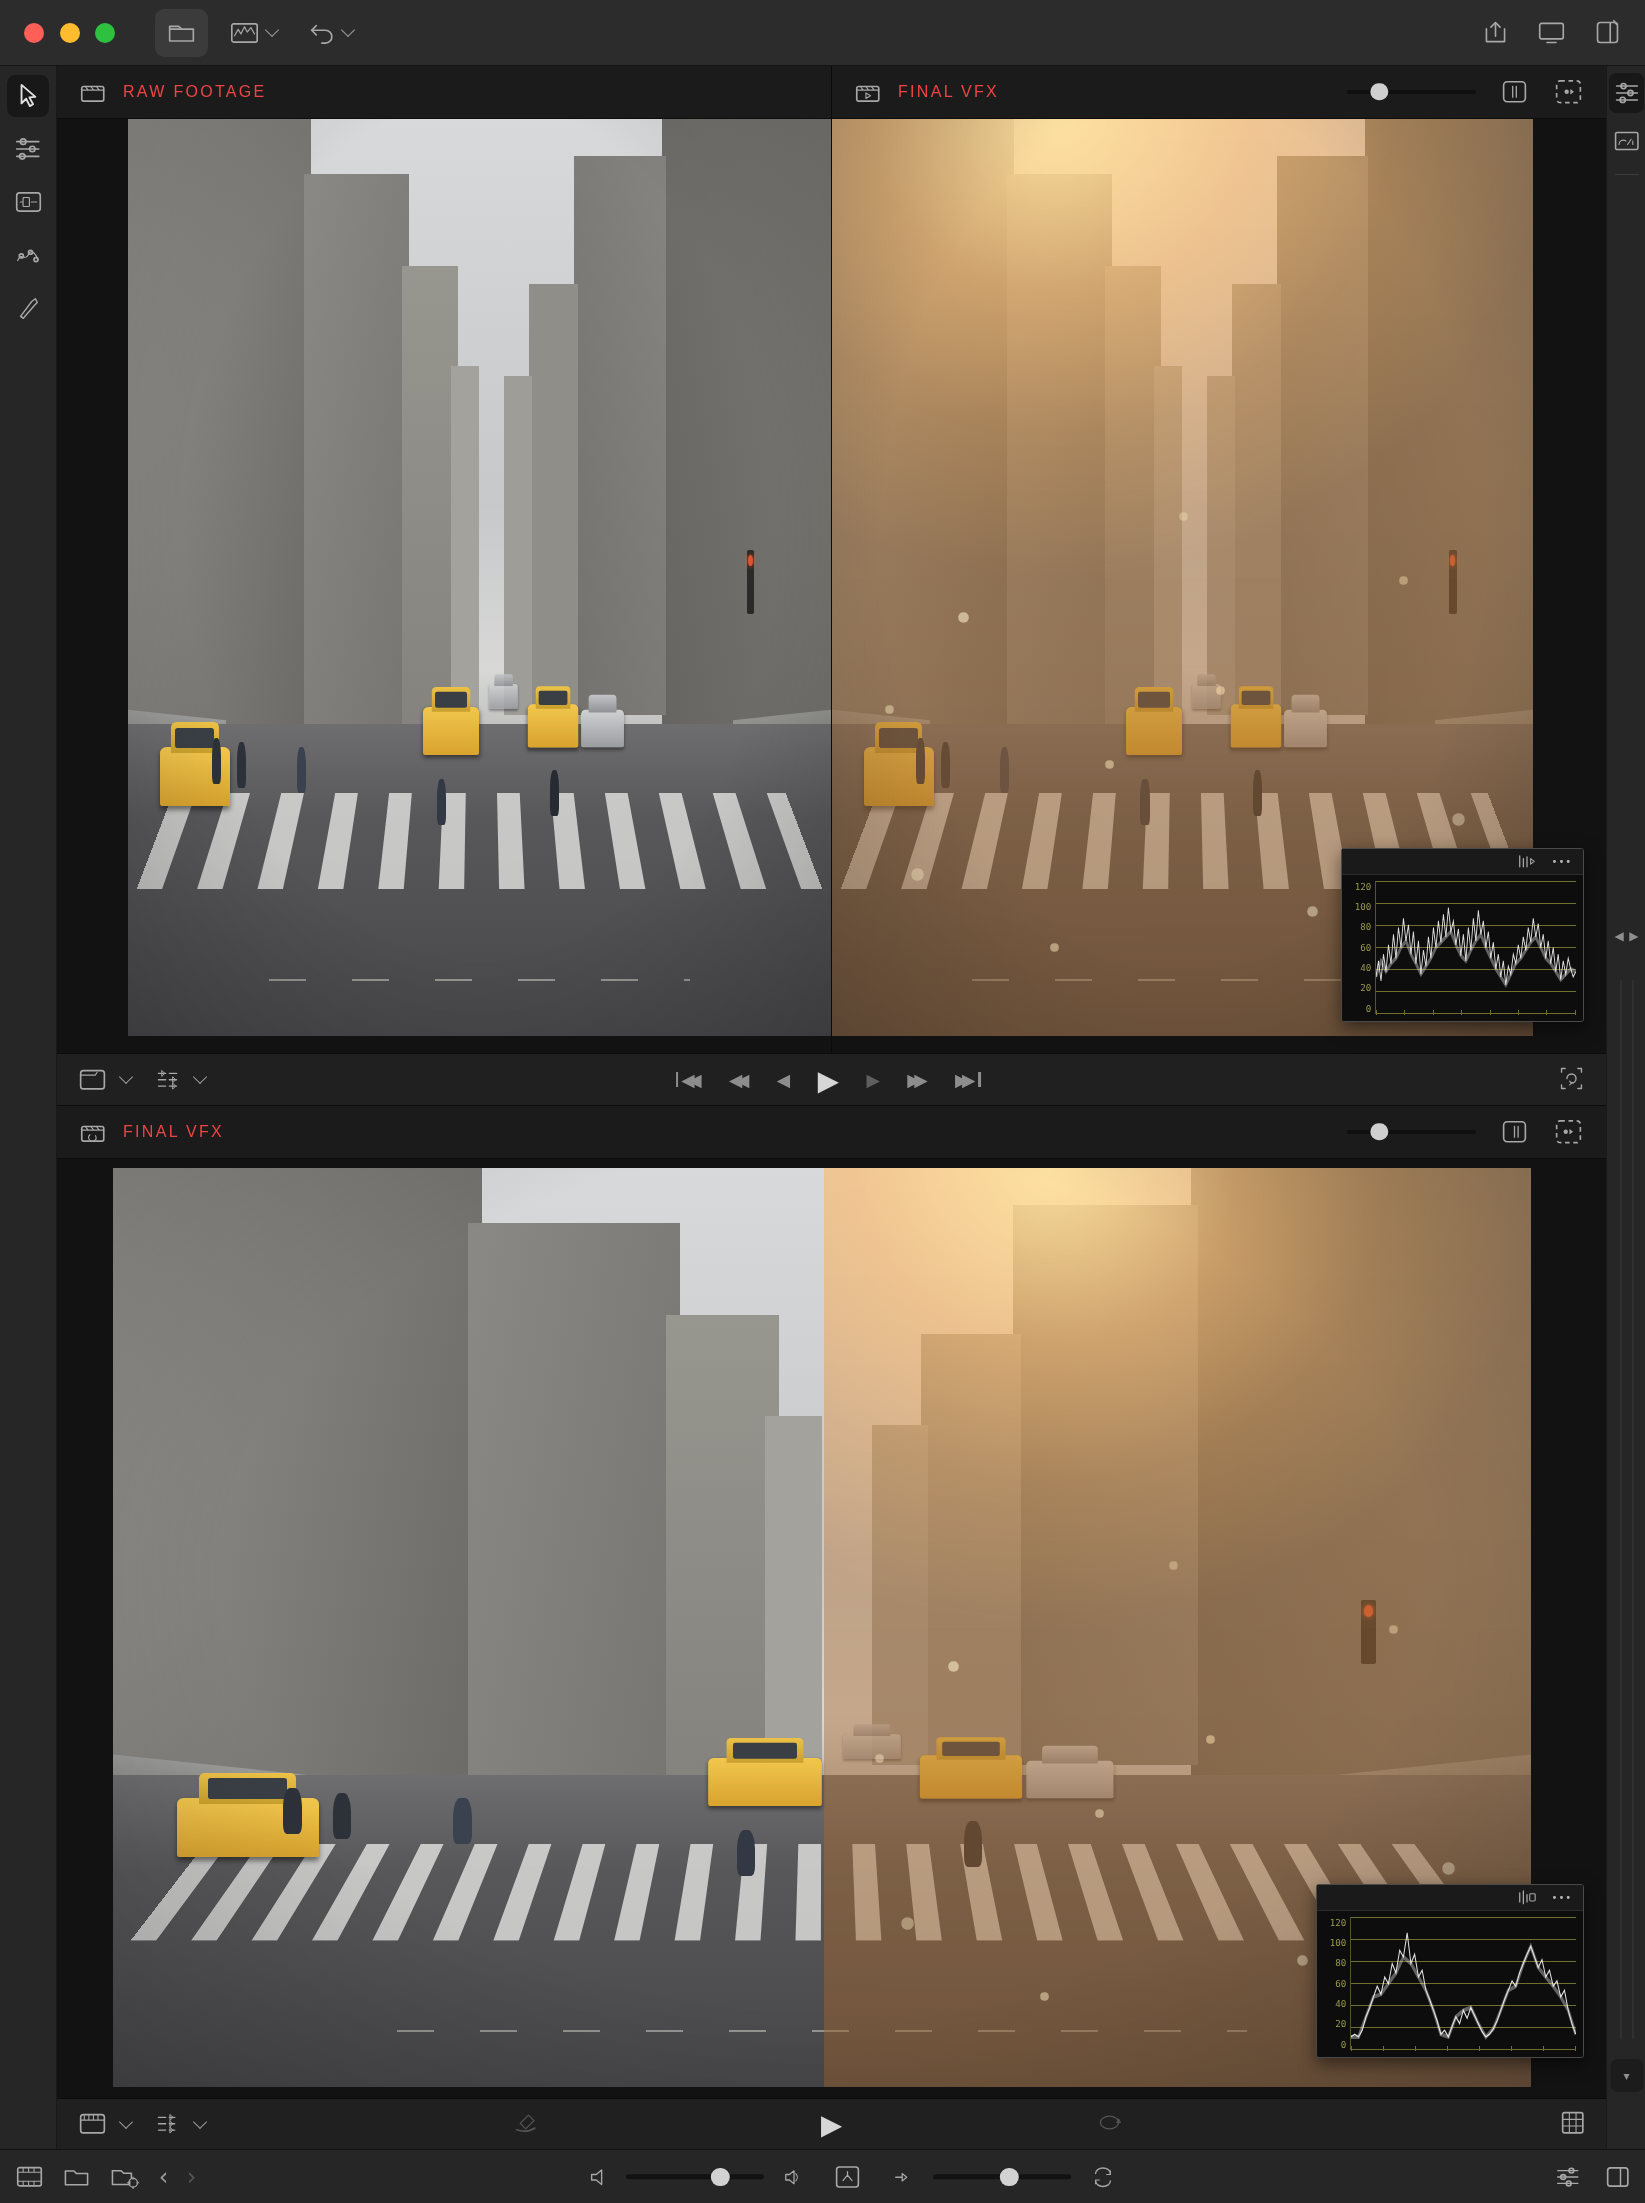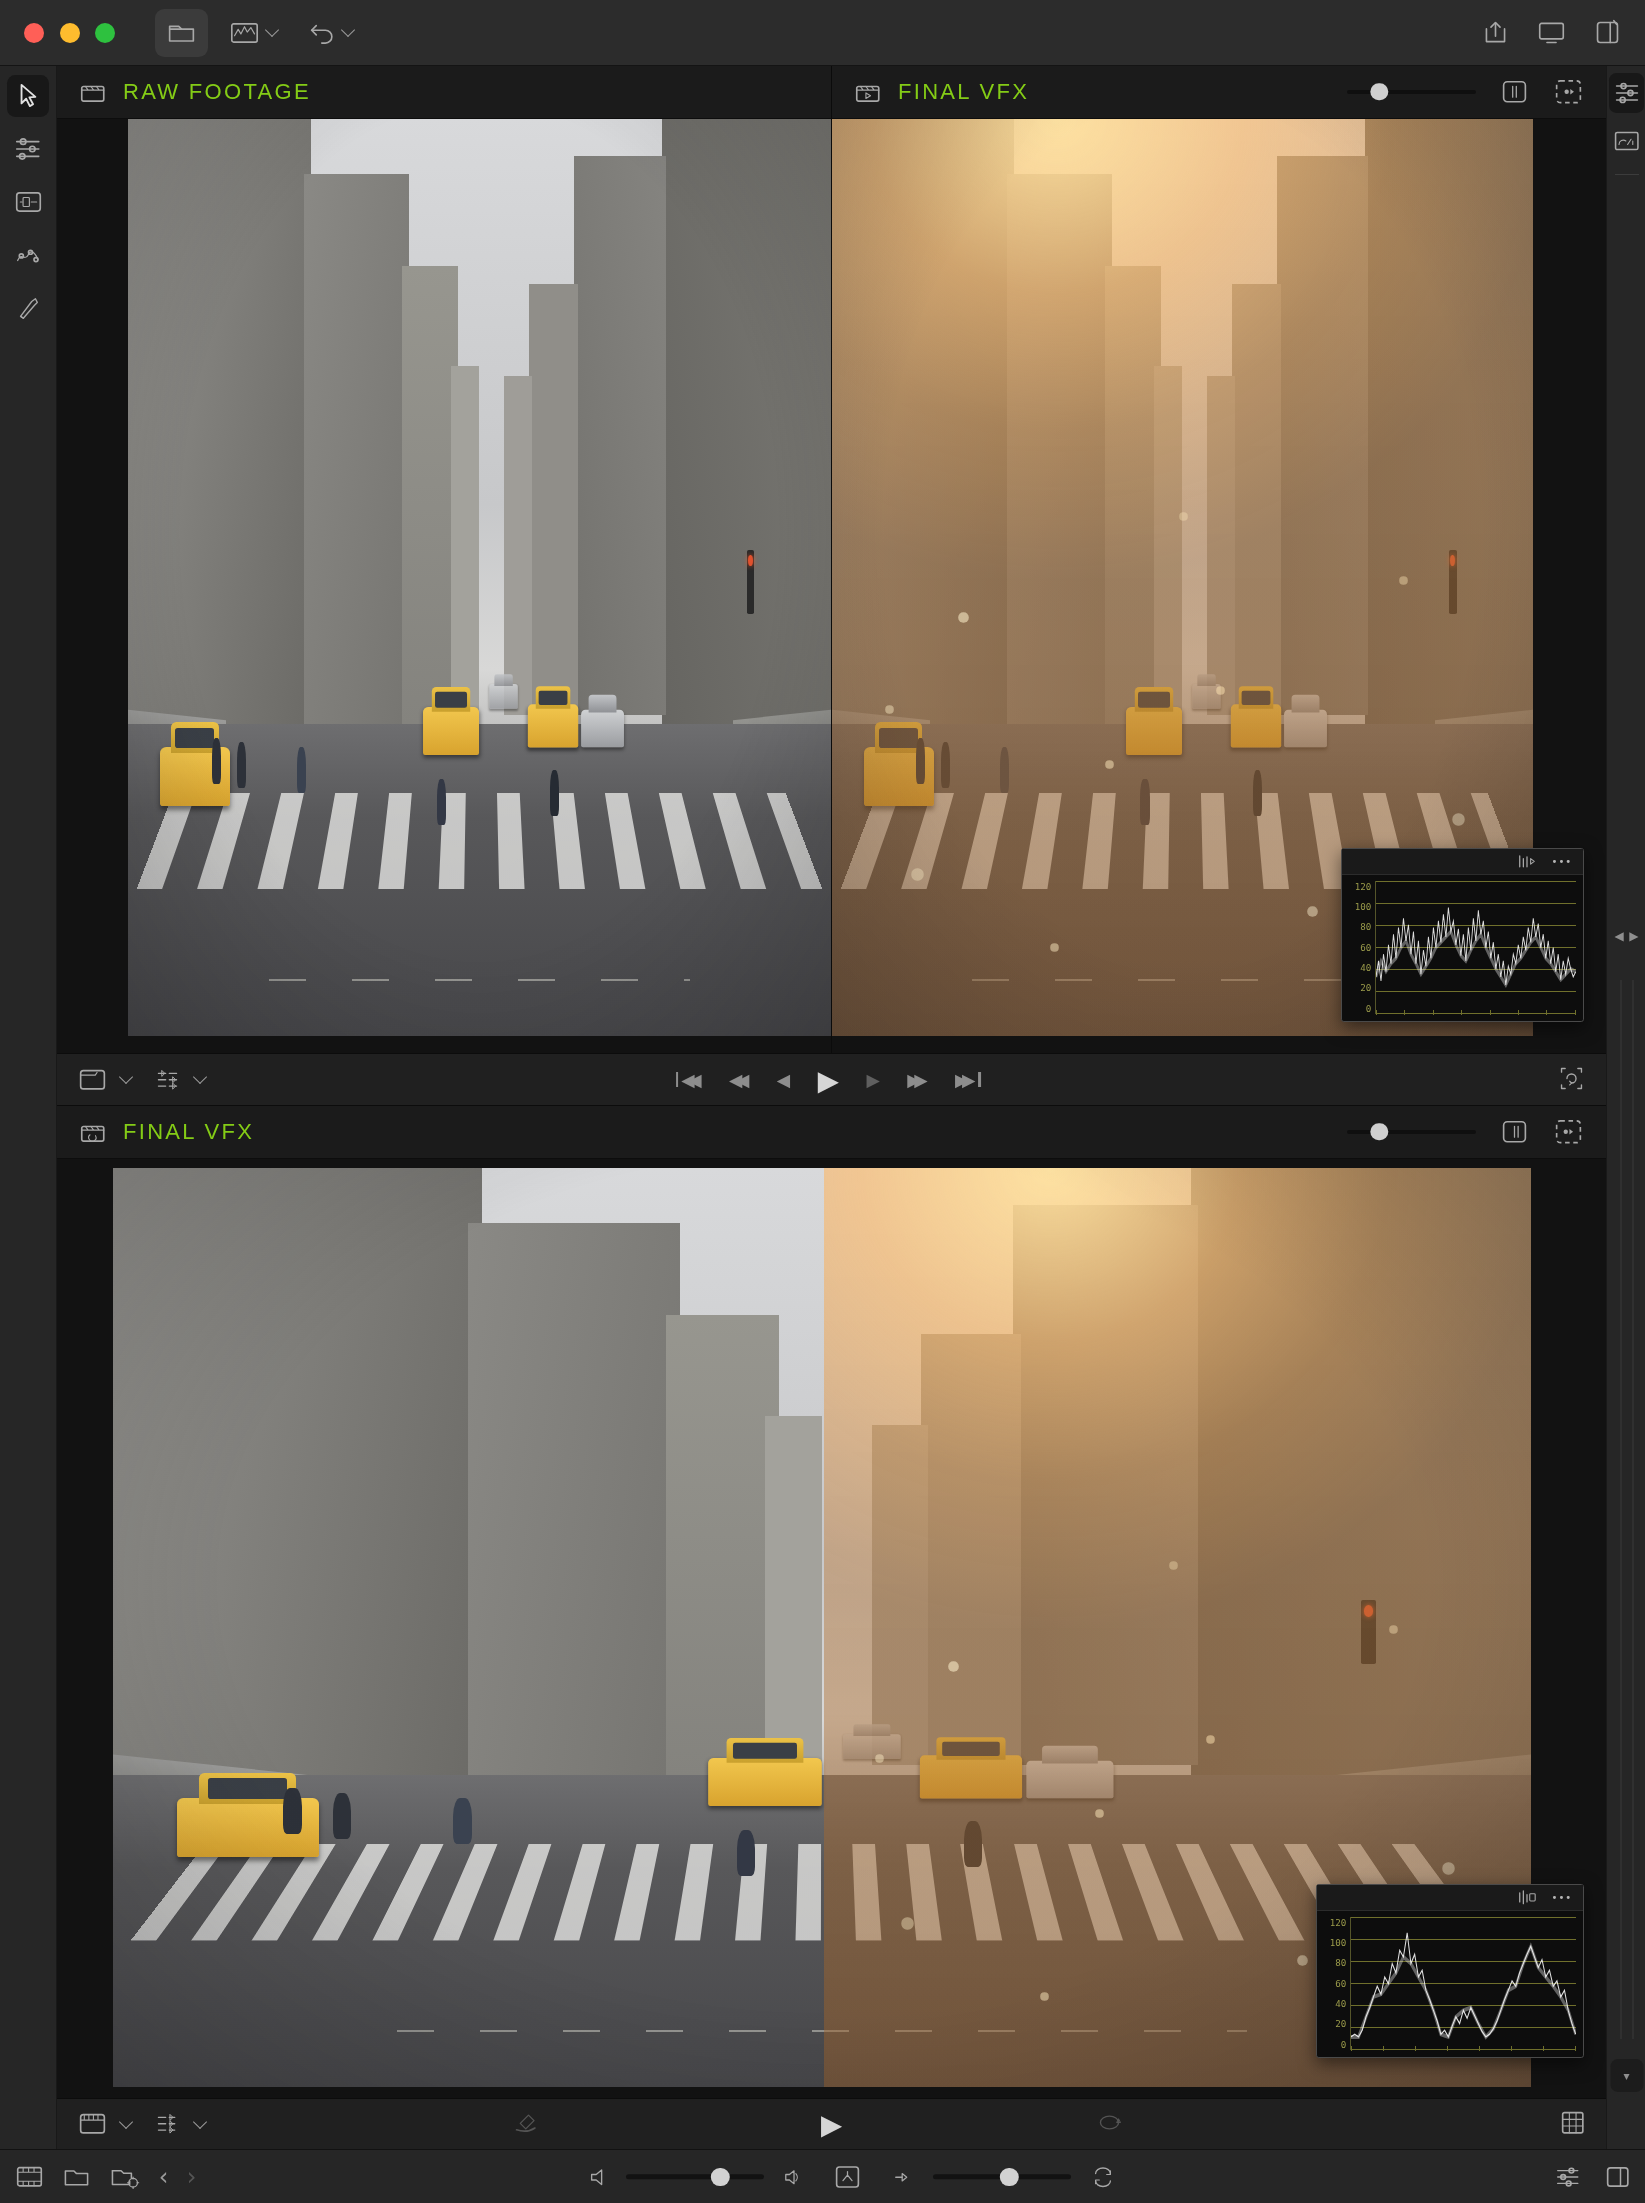--- a/index.html
+++ b/index.html
@@ -28,21 +28,21 @@
   .rr-div{width:24px;height:0.9px;background:#3c3c3c;margin:13px auto}
   .rr-arrows{position:absolute;top:863px;left:0;right:0;display:flex;justify-content:center;gap:5.5px;color:#8f8f8f;font-size:12px;font-family:"DejaVu Sans",sans-serif}
   .rr-lines{position:absolute;top:914px;bottom:110px;left:50%;width:13px;transform:translateX(-50%);border-left:1.8px solid #3a3a3a;border-right:1.8px solid #3a3a3a}
   .rr-collapse{position:absolute;bottom:57px;left:50%;transform:translateX(-50%);width:33px;height:33px;background:#1c1c1c;border-radius:7.3px;color:#8f8f8f;font-size:12px;display:flex;align-items:center;justify-content:center;font-family:"DejaVu Sans",sans-serif}
 
   .center{flex:1;display:flex;flex-direction:column;min-width:0}
   .viewer-row{height:987px;display:flex;flex:none}
   .viewer-panel{flex:1;display:flex;flex-direction:column;min-width:0}
   .viewer-panel.rightp{border-left:1.8px solid #0b0b0b}
   .panel-header{height:53px;background:#1b1b1b;border-bottom:0.9px solid #0d0d0d;display:flex;align-items:center;padding:0 22px;gap:16.5px;flex:none}
-  .panel-title{font-size:22px;letter-spacing:2.3px;color:#84cc16}
+  .panel-title{font-size:16px;letter-spacing:2.3px;color:#ef4444}
   .hdr-controls{margin-left:auto;display:flex;align-items:center;gap:24px}
   .mini-slider{width:129px;height:4.6px;background:#0f0f0f;border-radius:2.8px;position:relative}
   .mini-knob{position:absolute;top:50%;left:25%;transform:translate(-50%,-50%);width:17.4px;height:17.4px;border-radius:50%;background:#cfcfcf}
   .canvas{flex:1;background:#121212;position:relative;overflow:hidden}
   .frame{position:absolute;top:0;bottom:17.4px;overflow:hidden;background:#9a9a9a}
   .frame.fleft{right:0;width:703px}
   .frame.fright{left:0;width:701px}
   .bottom-canvas{height:939px;background:#121212;position:relative;overflow:hidden;flex:none}
   .frame.fbottom{top:9.2px;bottom:11px;left:56px;right:75px}
 

